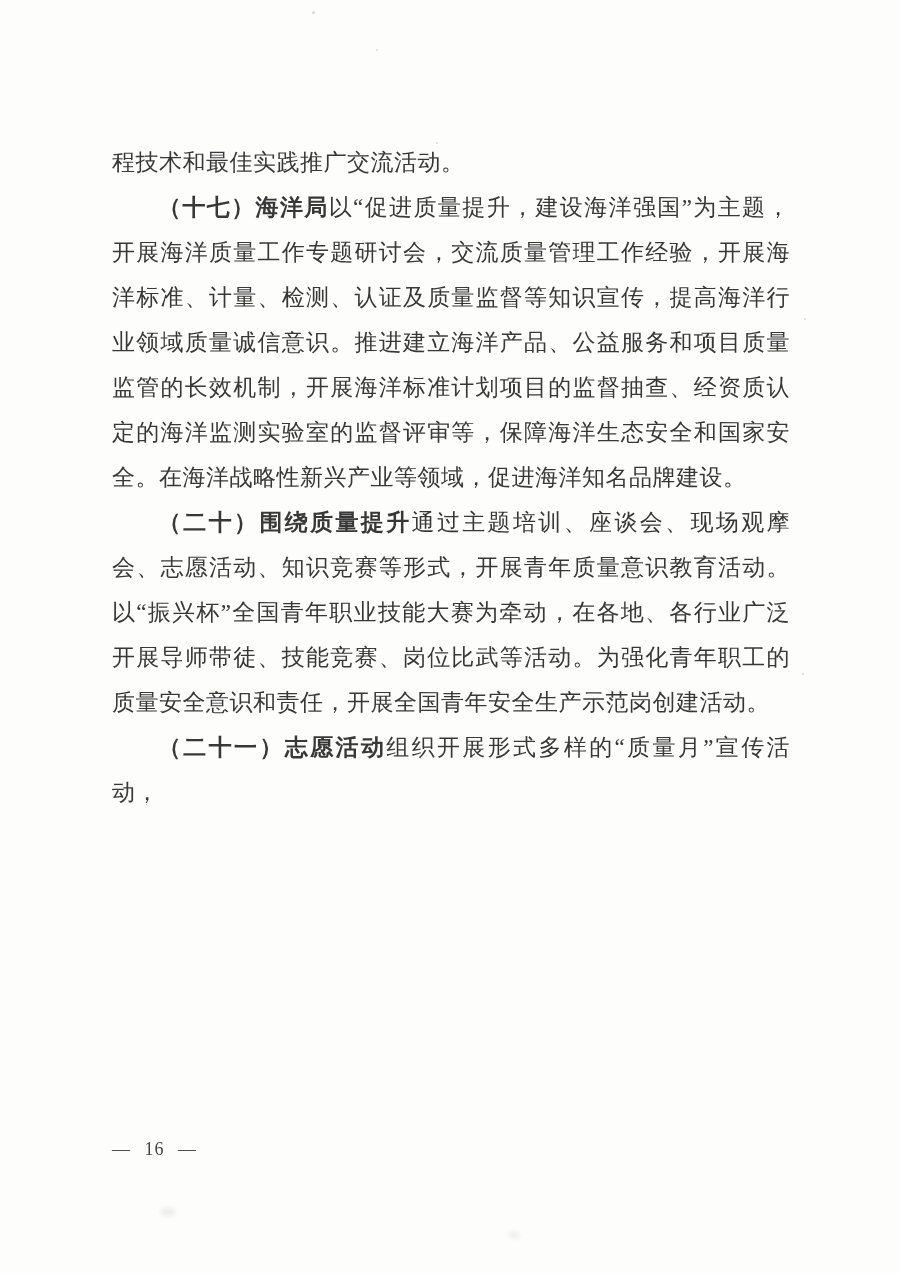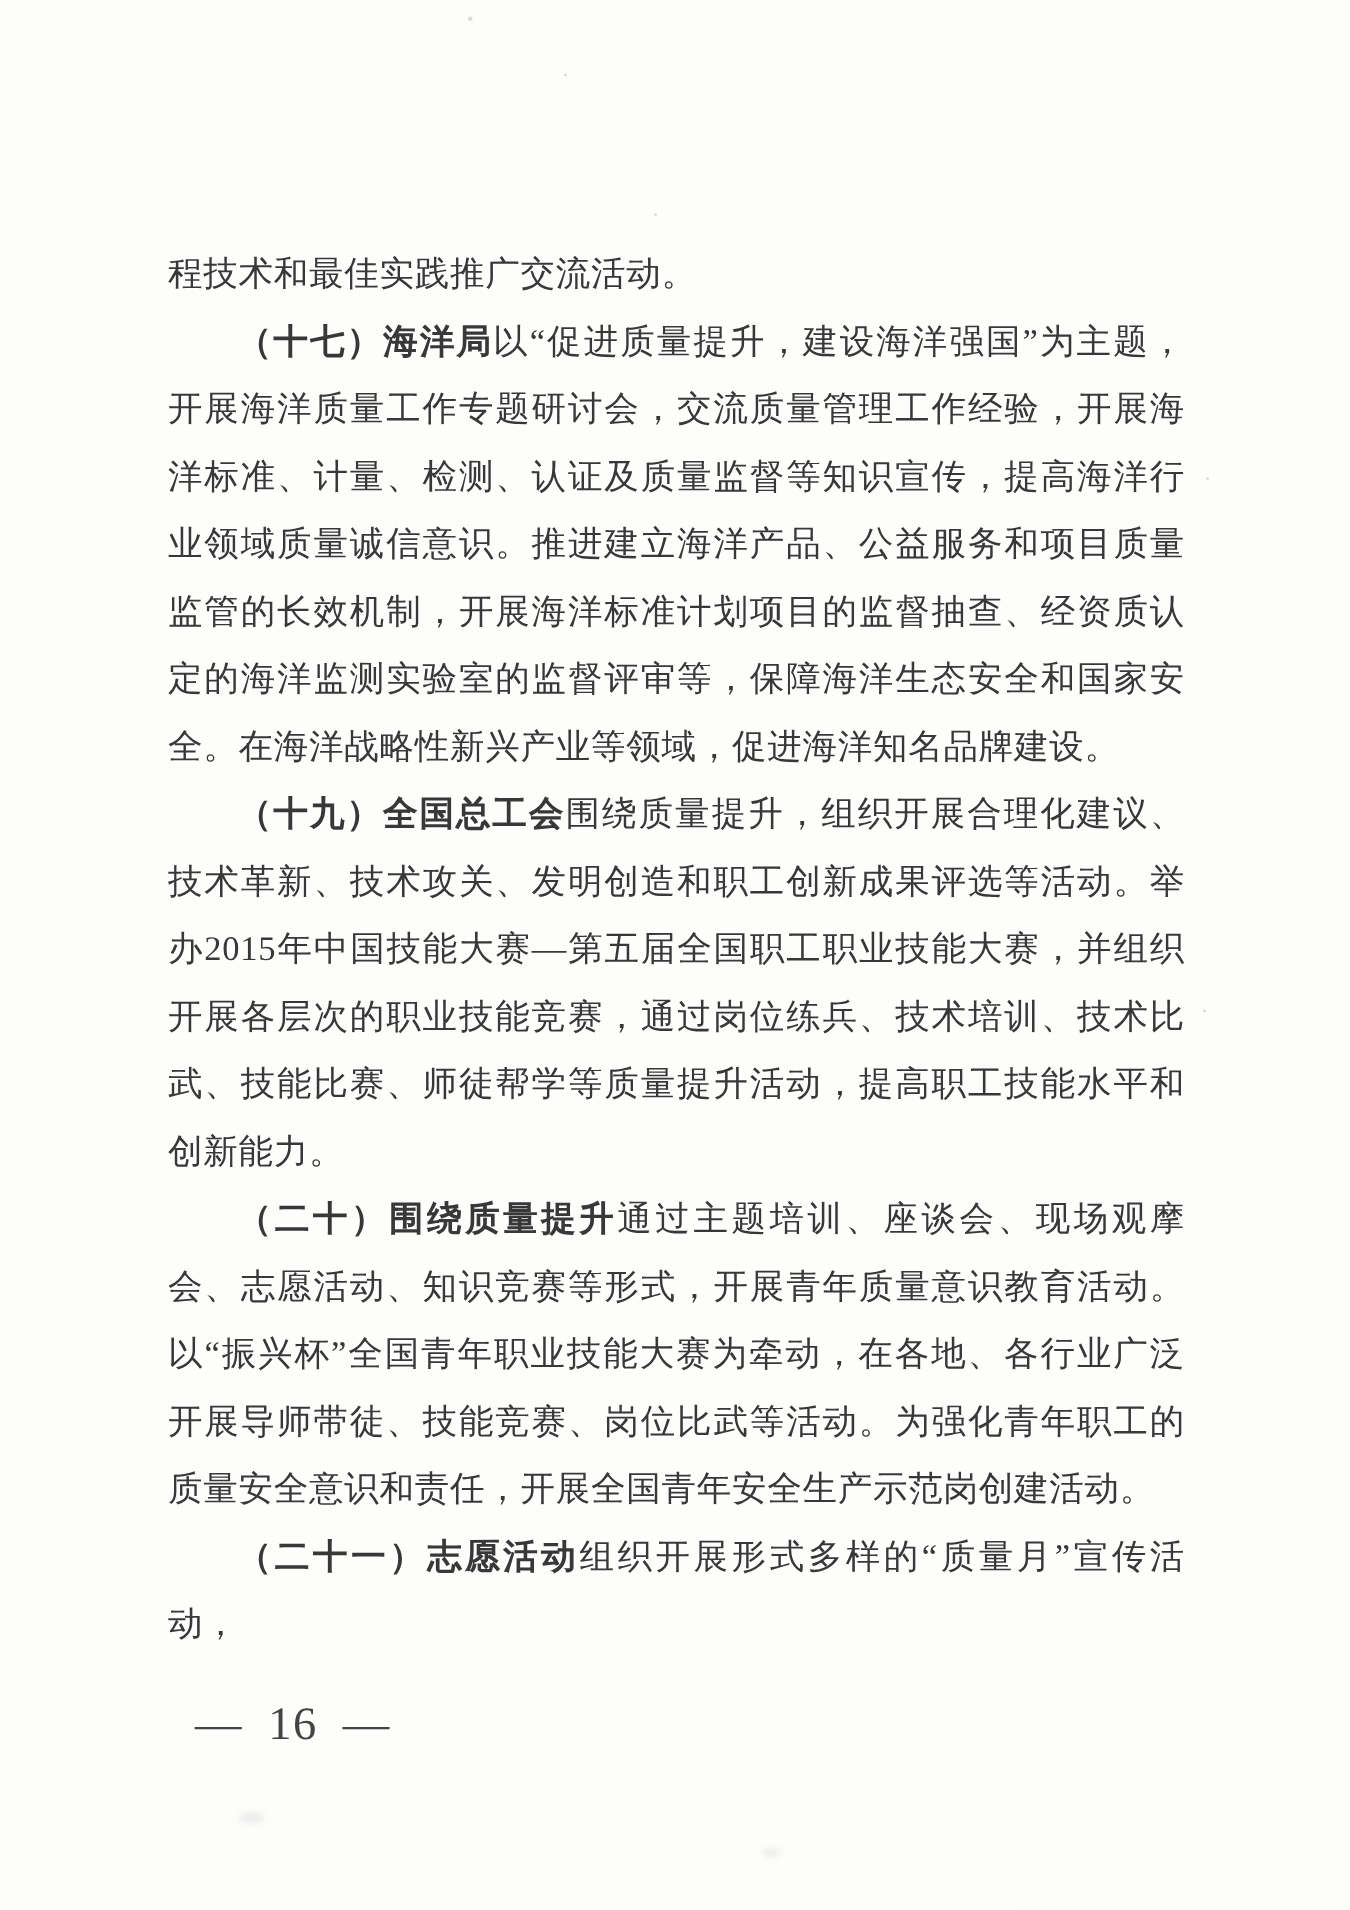--- a/index.html
+++ b/index.html
@@ -11,21 +11,21 @@
     position: relative;
     width: 900px;
     height: 1273px;
     background: #fdfdfc;
     overflow: hidden;
     font-family: "Liberation Serif", "DejaVu Serif", serif;
   }
   .content {
     position: absolute;
     left: 112px;
-    top: 160px;
+    top: 140px;
     width: 678px;
     font-size: 23px;
     line-height: 45px;
     color: #383838;
     text-align: justify;
     text-align-last: left;
     letter-spacing: 0.5px;
   }
   .para, .cont {
     margin: 0;
@@ -35,26 +35,25 @@
   .para { text-indent: 2em; }
   .para-head {
     font-weight: bold;
     font-family: "Liberation Sans", "DejaVu Sans", sans-serif;
     margin-top: 20px;
   }
   .pagenum {
     position: absolute;
     left: 112px;
     top: 1134px;
-    font-size: 31px;
+    font-size: 18px;
     line-height: 30px;
     color: #444444;
     letter-spacing: 1px;
     word-spacing: 8px;
-    margin-left: 18px;
   }
   .speck {
     position: absolute;
     background: #9a9a9a;
     border-radius: 50%;
     opacity: 0.35;
   }
   .smudge {
     position: absolute;
     background: #bdbdbd;
@@ -67,21 +66,20 @@
 <body>
 
 <div class="page">
 
   <div class="content">
     <p class="cont">程技术和最佳实践推广交流活动。</p>
 
     <p class="para"><span class="para-head">（十七）海洋局</span><span>以“促进质量提升，建设海洋强国”为主题，开展海洋质量工作专题研讨会，交流质量管理工作经验，开展海洋标准、计量、检测、认证及质量监督等知识宣传，提高海洋行业领域质量诚信意识。推进建立海洋产品、公益服务和项目质量监管的长效机制，开展海洋标准计划项目的监督抽查、经资质认定的海洋监测实验室的监督评审等，保障海洋生态安全和国家安全。在海洋战略性新兴产业等领域，促进海洋知名品牌建设。</span></p>
 
 
-    <p class="para"><span class="para-head">（十九）全国总工会</span><span>围绕质量提升，组织开展合理化建议、技术革新、技术攻关、发明创造和职工创新成果评选等活动。举办2015年中国技能大赛—第五届全国职工职业技能大赛，并组织开展各层次的职业技能竞赛，通过岗位练兵、技术培训、技术比武、技能比赛、师徒帮学等质量提升活动，提高职工技能水平和创新能力。</span></p>
 
     <p class="para"><span class="para-head">（二十）围绕质量提升</span><span>通过主题培训、座谈会、现场观摩会、志愿活动、知识竞赛等形式，开展青年质量意识教育活动。以“振兴杯”全国青年职业技能大赛为牵动，在各地、各行业广泛开展导师带徒、技能竞赛、岗位比武等活动。为强化青年职工的质量安全意识和责任，开展全国青年安全生产示范岗创建活动。</span></p>
 
     <p class="para"><span class="para-head">（二十一）志愿活动</span><span>组织开展形式多样的“质量月”宣传活动，</span></p>
   </div>
 
   <div class="pagenum">— 16 —</div>
 
   <div class="speck" style="left:312px; top:11px; width:3px; height:3px;"></div>
   <div class="speck" style="left:376px; top:49px; width:2px; height:2px;"></div>

